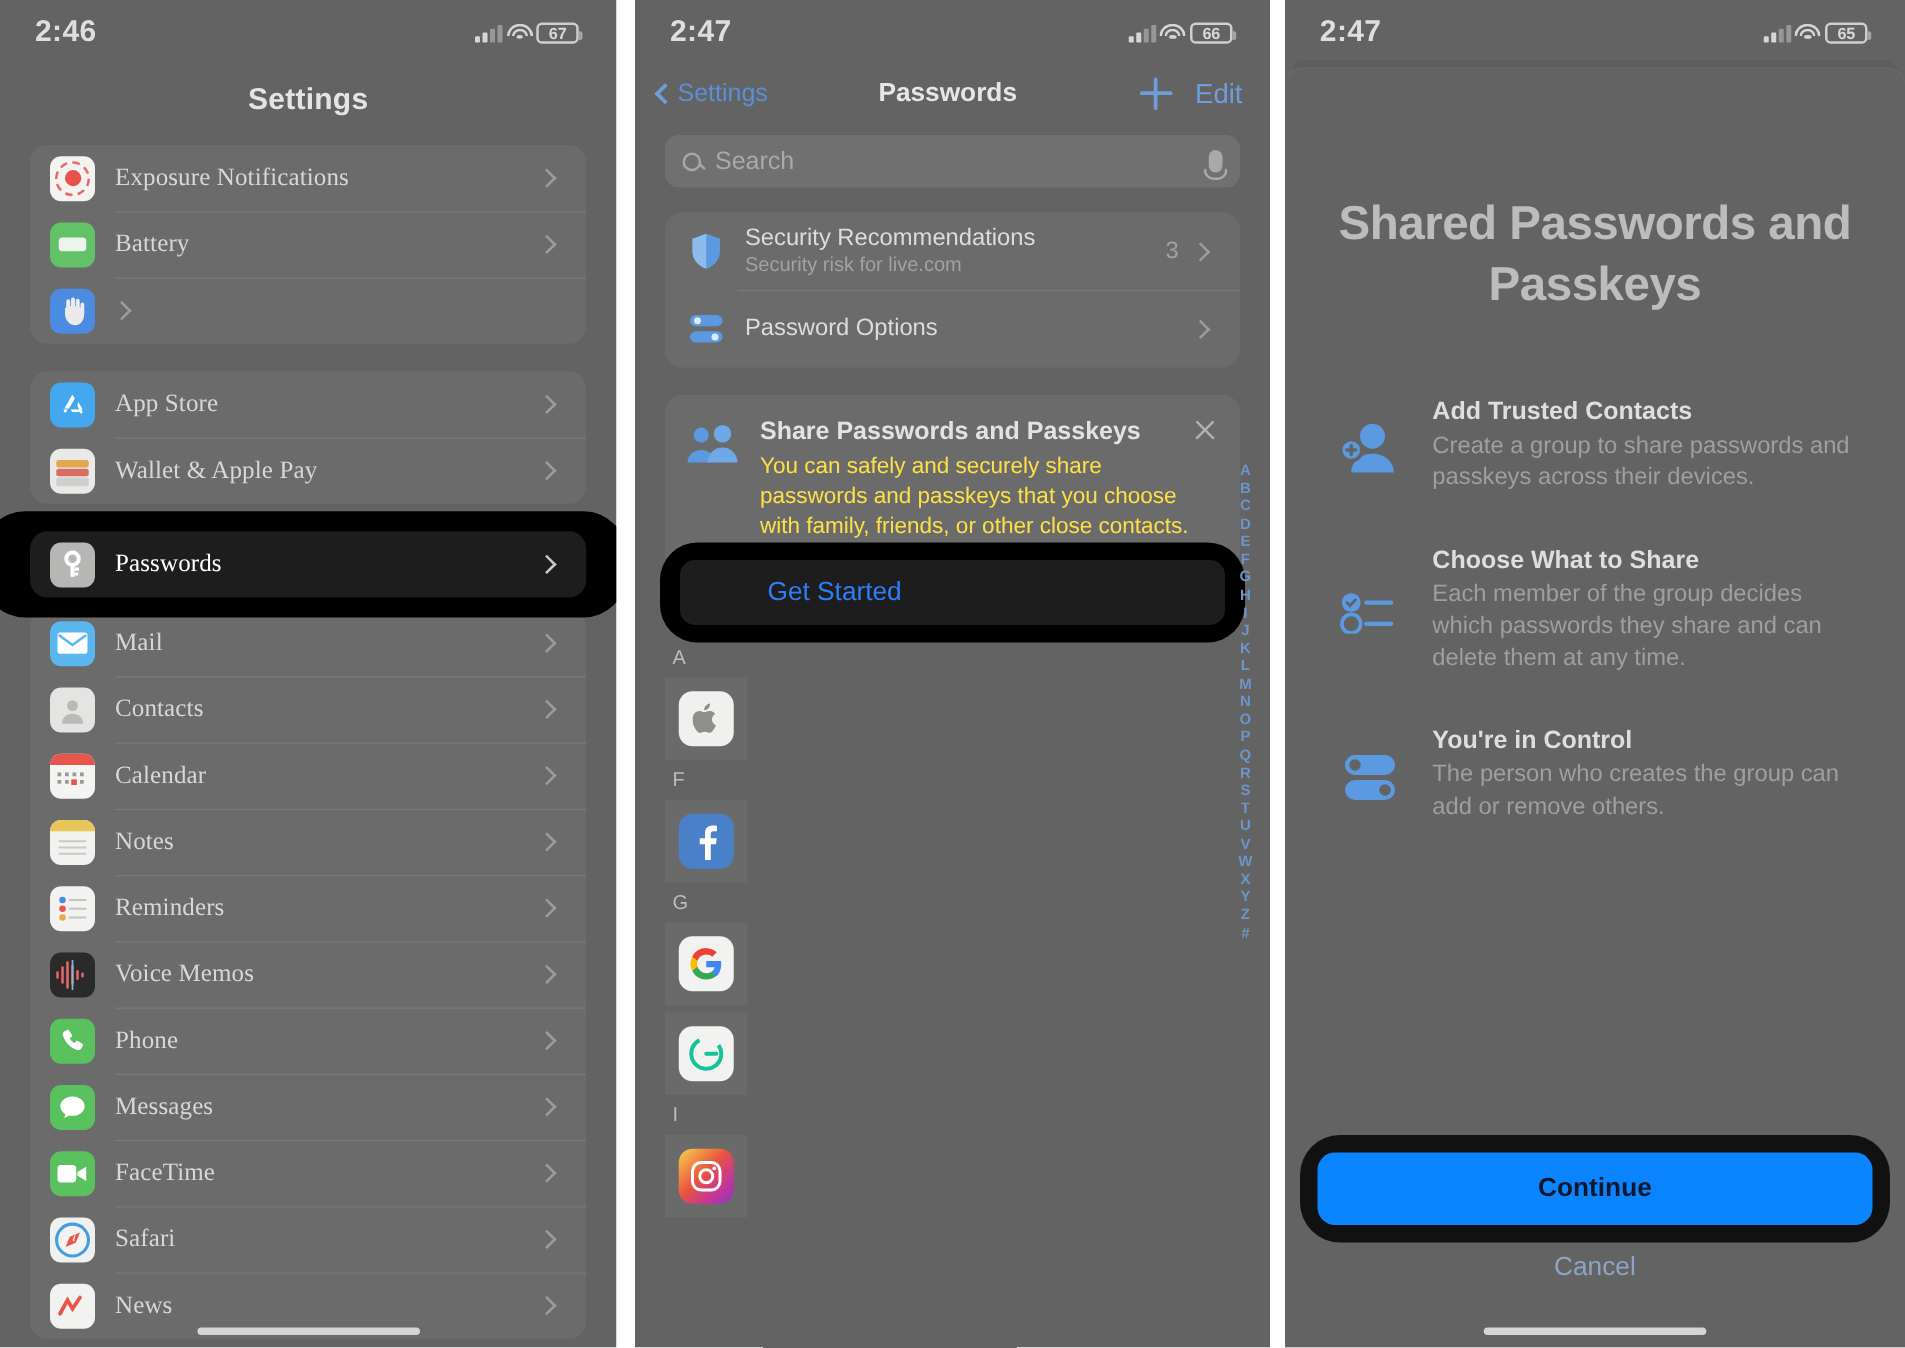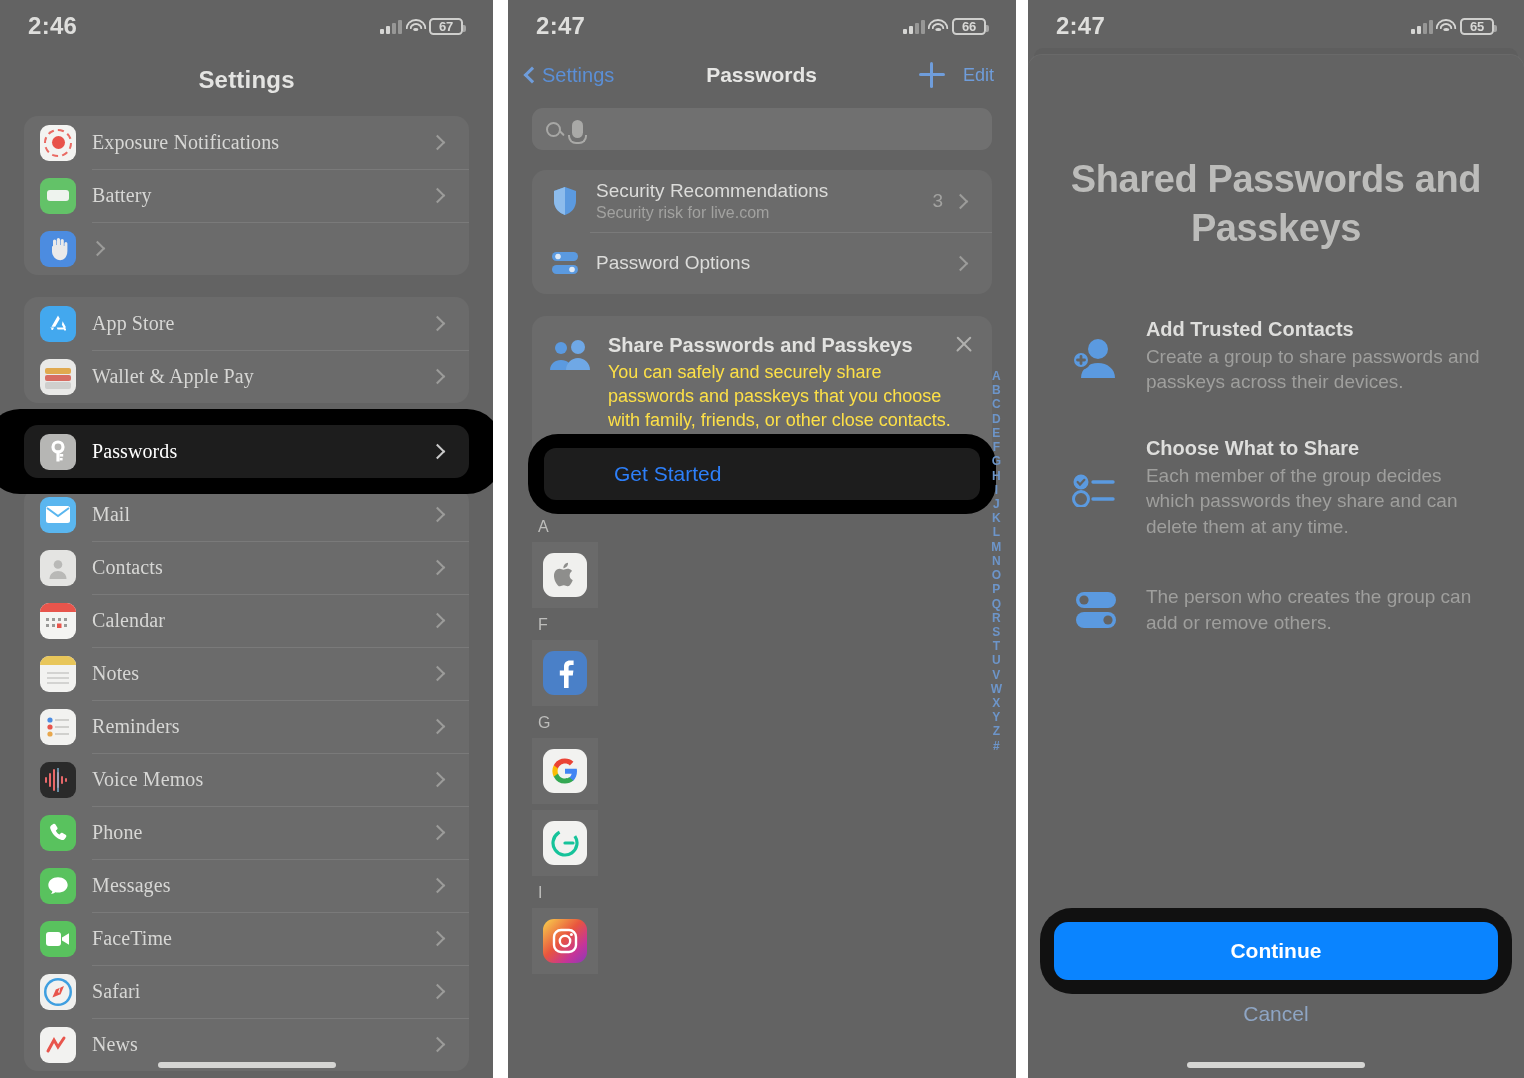--- a/index.html
+++ b/index.html
@@ -89,21 +89,21 @@
   
   .p2-nav { display:flex; align-items:center; height: 46px; padding: 0 22px 0 18px; }
   .p2-back { display:flex; align-items:center; gap:4px; color:#5b8fd6; font-size:20px; }
   .back-chev { width: 12px; height: 12px; border-left: 3px solid #6f9ddb; border-bottom: 3px solid #6f9ddb; transform: rotate(45deg); }
   .p2-title { flex:1; text-align:center; font-size: 21px; font-weight:700; color:#e6e6e4; margin-left:-10px; }
   .p2-actions { display:flex; align-items:center; gap: 18px; }
   .plus { position:relative; width:26px; height:26px; }
   .plus::before,.plus::after{content:'';position:absolute;background:#6f9ddb;border-radius:2px;}
   .plus::before{left:0;right:0;top:11px;height:3.2px;}
   .plus::after{top:0;bottom:0;left:11px;width:3.2px;}
-  .p2-edit { color:#6f9ddb; font-size:18px; }
+  .p2-edit { color:#6f9ddb; font-size:22px; }
 
   .searchbar { margin: 10px 24px 20px; height: 42px; border-radius: 11px; background: rgba(255,255,255,0.085); display:flex; align-items:center; padding: 0 14px; gap: 11px; }
   .mag { width:15px; height:15px; border:2.4px solid #a7a7a5; border-radius:50%; position:relative; flex:0 0 15px;}
   .mag::after{content:'';position:absolute;width:7px;height:2.4px;background:#a7a7a5;transform:rotate(45deg);right:-6px;bottom:0px;border-radius:2px;}
   .search-ph { flex:1; font-size:20px; color:#a9a9a7; }
   .mic { width:11px; height:18px; border-radius:6px; background:#a9a9a7; position:relative; flex:0 0 11px; }
   .mic::after{content:'';position:absolute;left:-4px;right:-4px;bottom:-6px;height:7px;border:2.2px solid #a9a9a7;border-top:none;border-radius:0 0 8px 8px;}
 
   .card { margin: 0 24px 22px; border-radius: 14px; background: rgba(255,255,255,0.055); overflow:hidden; }
   .rec-row { display:flex; align-items:center; padding: 10px 0 10px 18px; min-height: 62px; position:relative; }
@@ -141,21 +141,21 @@
   .sheet-edge { position:absolute; left:6px; right:6px; top:48px; height:9px; background:#5e5e5e; border-radius:10px 10px 0 0; }
   .p3-title { text-align:center; font-size: 38px; font-weight: 700; line-height: 1.3; color:#bcbcba; padding: 100px 40px 0; letter-spacing:-.4px; }
   .features { margin: 64px 34px 0 40px; display:flex; flex-direction:column; gap: 42px; }
   .feat { display:flex; gap: 22px; }
   .feat-ic { flex: 0 0 56px; display:flex; align-items:center; justify-content:center; padding-top:4px; }
   .feat-h { font-size: 20px; font-weight: 700; color:#dededc; }
   .feat-p { font-size: 19px; line-height: 1.34; color:#9f9f9d; margin-top: 3px; }
 
   .cta-wrap { position:absolute; left: 26px; right: 26px; bottom: 98px; }
   .cta-ring { position:absolute; left:-14px; right:-14px; top:-14px; bottom:-14px; background:#111; border-radius:32px; }
-  .cta-btn { position:relative; height: 58px; border-radius: 14px; background:#0a84ff; display:flex; align-items:center; justify-content:center; color:#ffffff; font-size:21px; font-weight:700; }
+  .cta-btn { position:relative; height: 58px; border-radius: 14px; background:#0a84ff; display:flex; align-items:center; justify-content:center; color:#0f172a; font-size:21px; font-weight:700; }
   .cancel { position:absolute; left:0; right:0; bottom: 52px; text-align:center; font-size:21px; color:#8ea5c4; }
 </style>
 </head>
 <body>
 
 <div class="board">
 
   <div class="panel panel1">
 
     <div class="statusbar">
@@ -417,20 +417,21 @@
       </div>
       <div class="p2-title">Passwords</div>
       <div class="p2-actions">
         <div class="plus"></div>
         <div class="p2-edit">Edit</div>
       </div>
     </div>
 
     <div class="searchbar">
       <div class="mag"></div>
+      <div class="search-ph">Search</div>
       <div class="mic"></div>
     </div>
 
     <div class="card">
       <div class="rec-row">
         <div class="rec-ic">
           <svg width="26" height="30" viewBox="0 0 26 30">
               <path d="M13 1l11 4v10c0 7-5 12-11 14C7 27 2 22 2 15V5z" fill="#5b9ae0"></path>
               <path d="M13 1v28C7 27 2 22 2 15V5z" fill="#8dbcec"></path>
             </svg>
@@ -630,20 +631,21 @@
         <div class="feat">
           <div class="feat-ic">
             <svg width="50" height="42" viewBox="0 0 50 42">
                 <rect x="5" y="3" width="40" height="16" rx="8" fill="#5b9ae0"></rect>
                 <circle cx="13" cy="11" r="4.6" fill="#636363"></circle>
                 <rect x="5" y="23" width="40" height="16" rx="8" fill="#5b9ae0"></rect>
                 <circle cx="37" cy="31" r="4.6" fill="#636363"></circle>
               </svg>
           </div>
           <div>
+            <div class="feat-h">You're in Control</div>
             <div class="feat-p">The person who creates the group can add or remove others.</div>
           </div>
         </div>
       </div>
 
       <div class="cta-wrap">
         <div class="cta-ring"></div>
         <div class="cta-btn">Continue</div>
       </div>
       <div class="cancel">Cancel</div>

